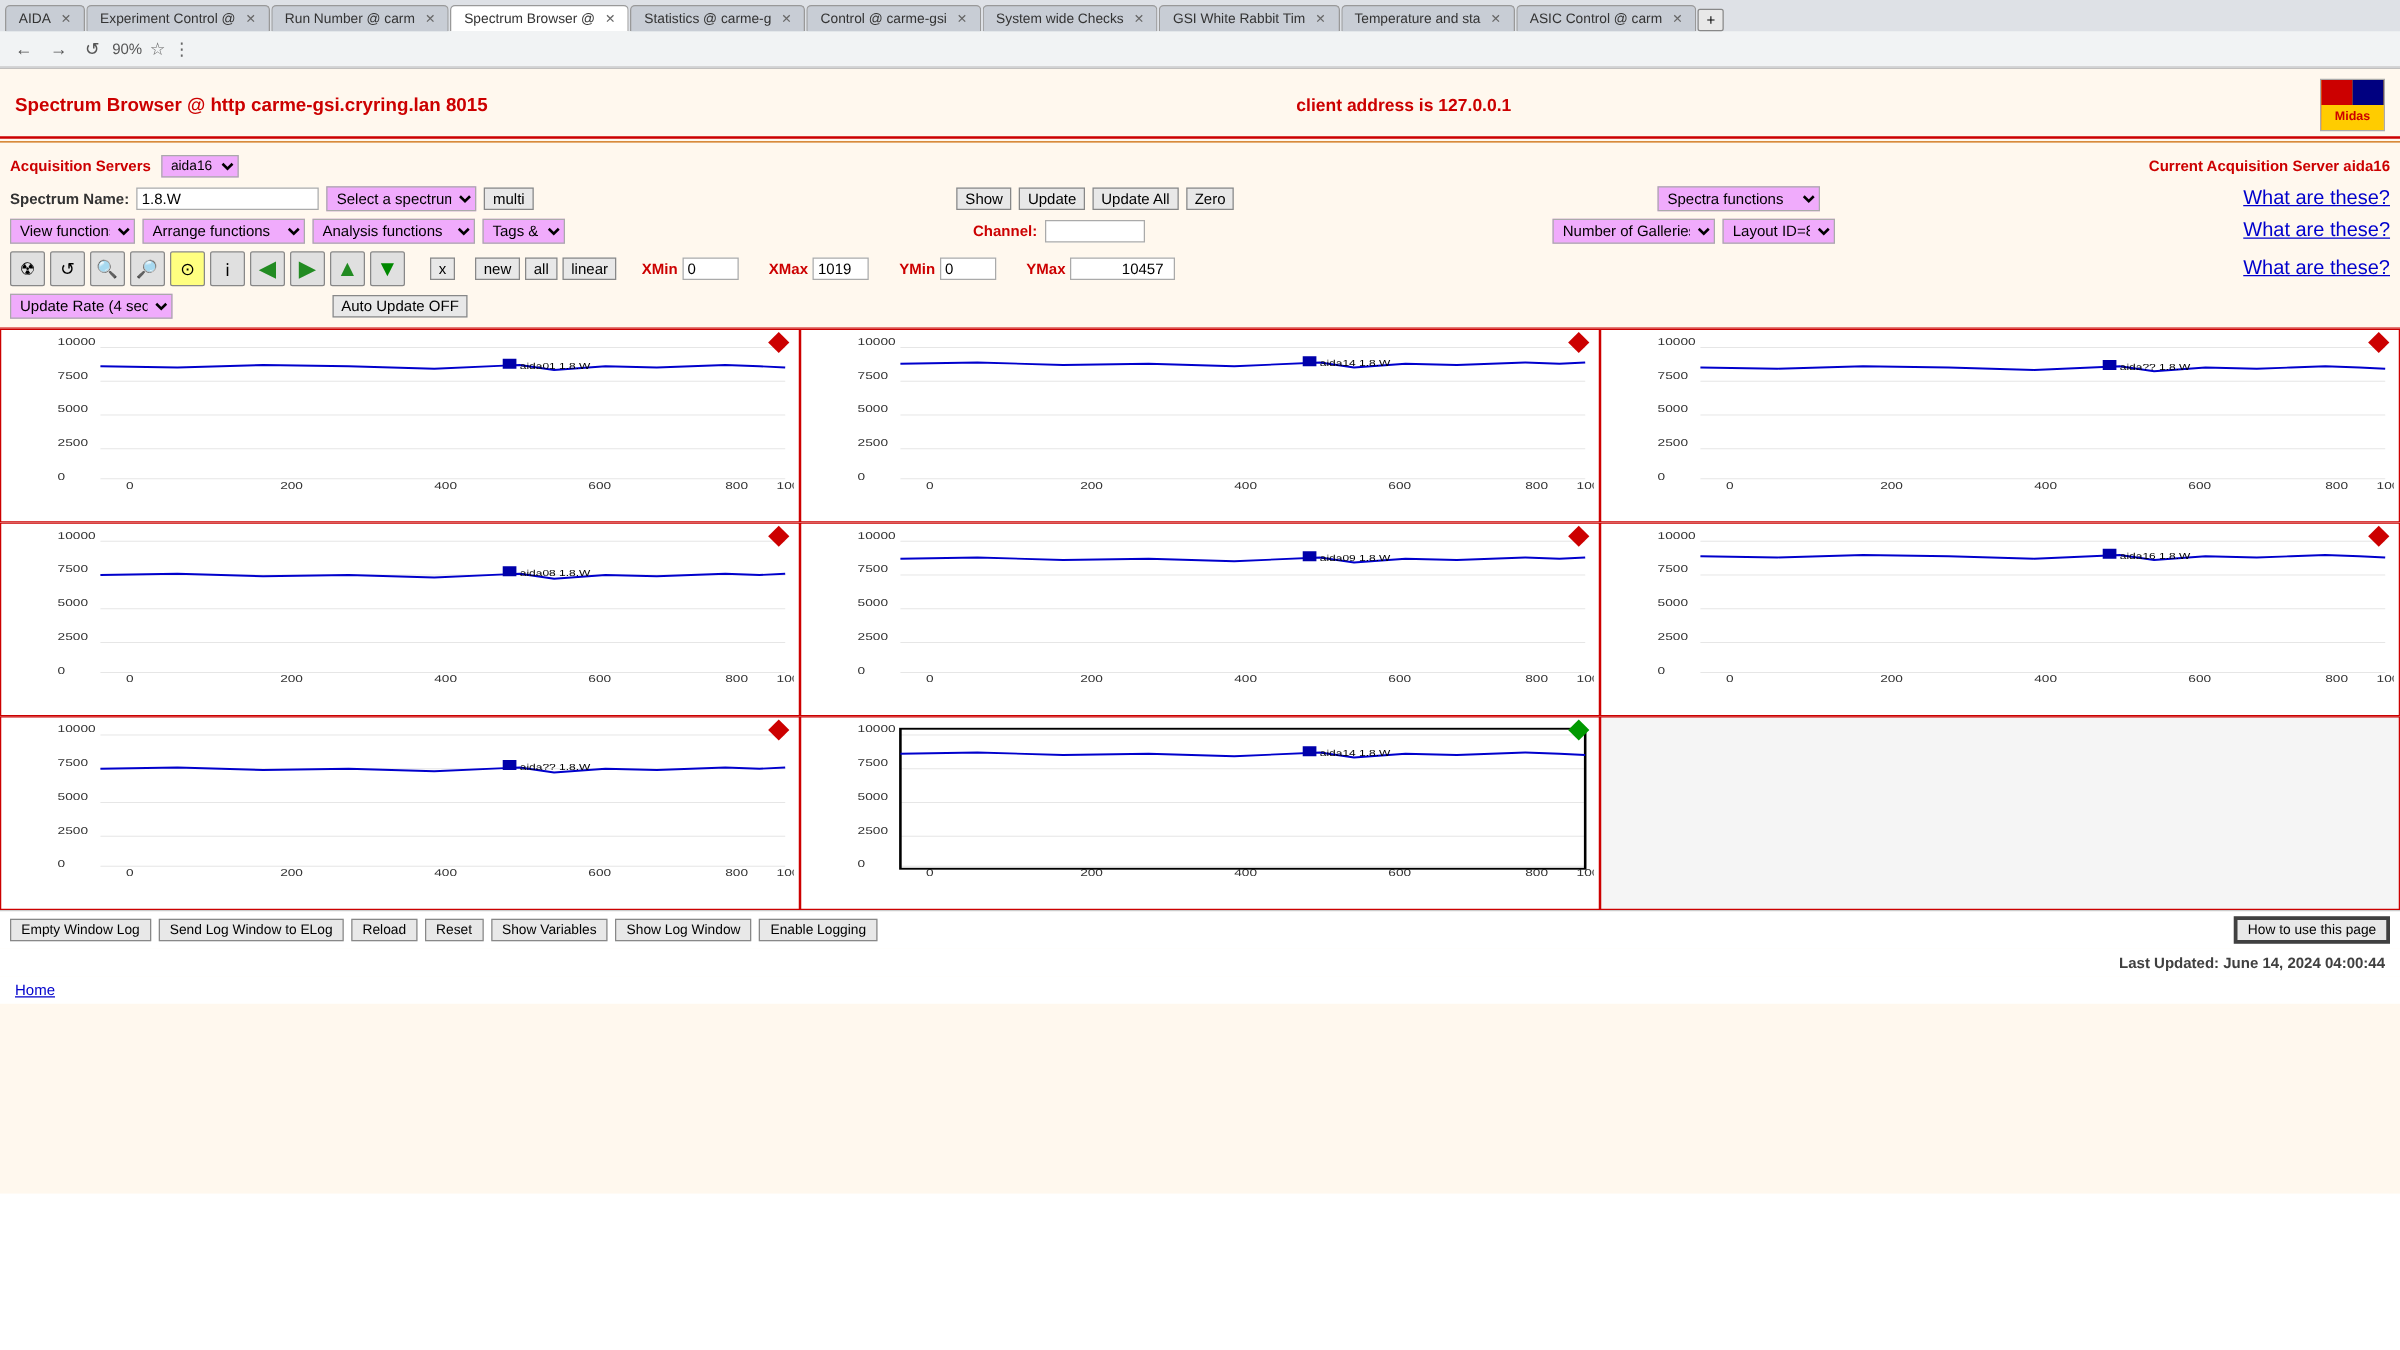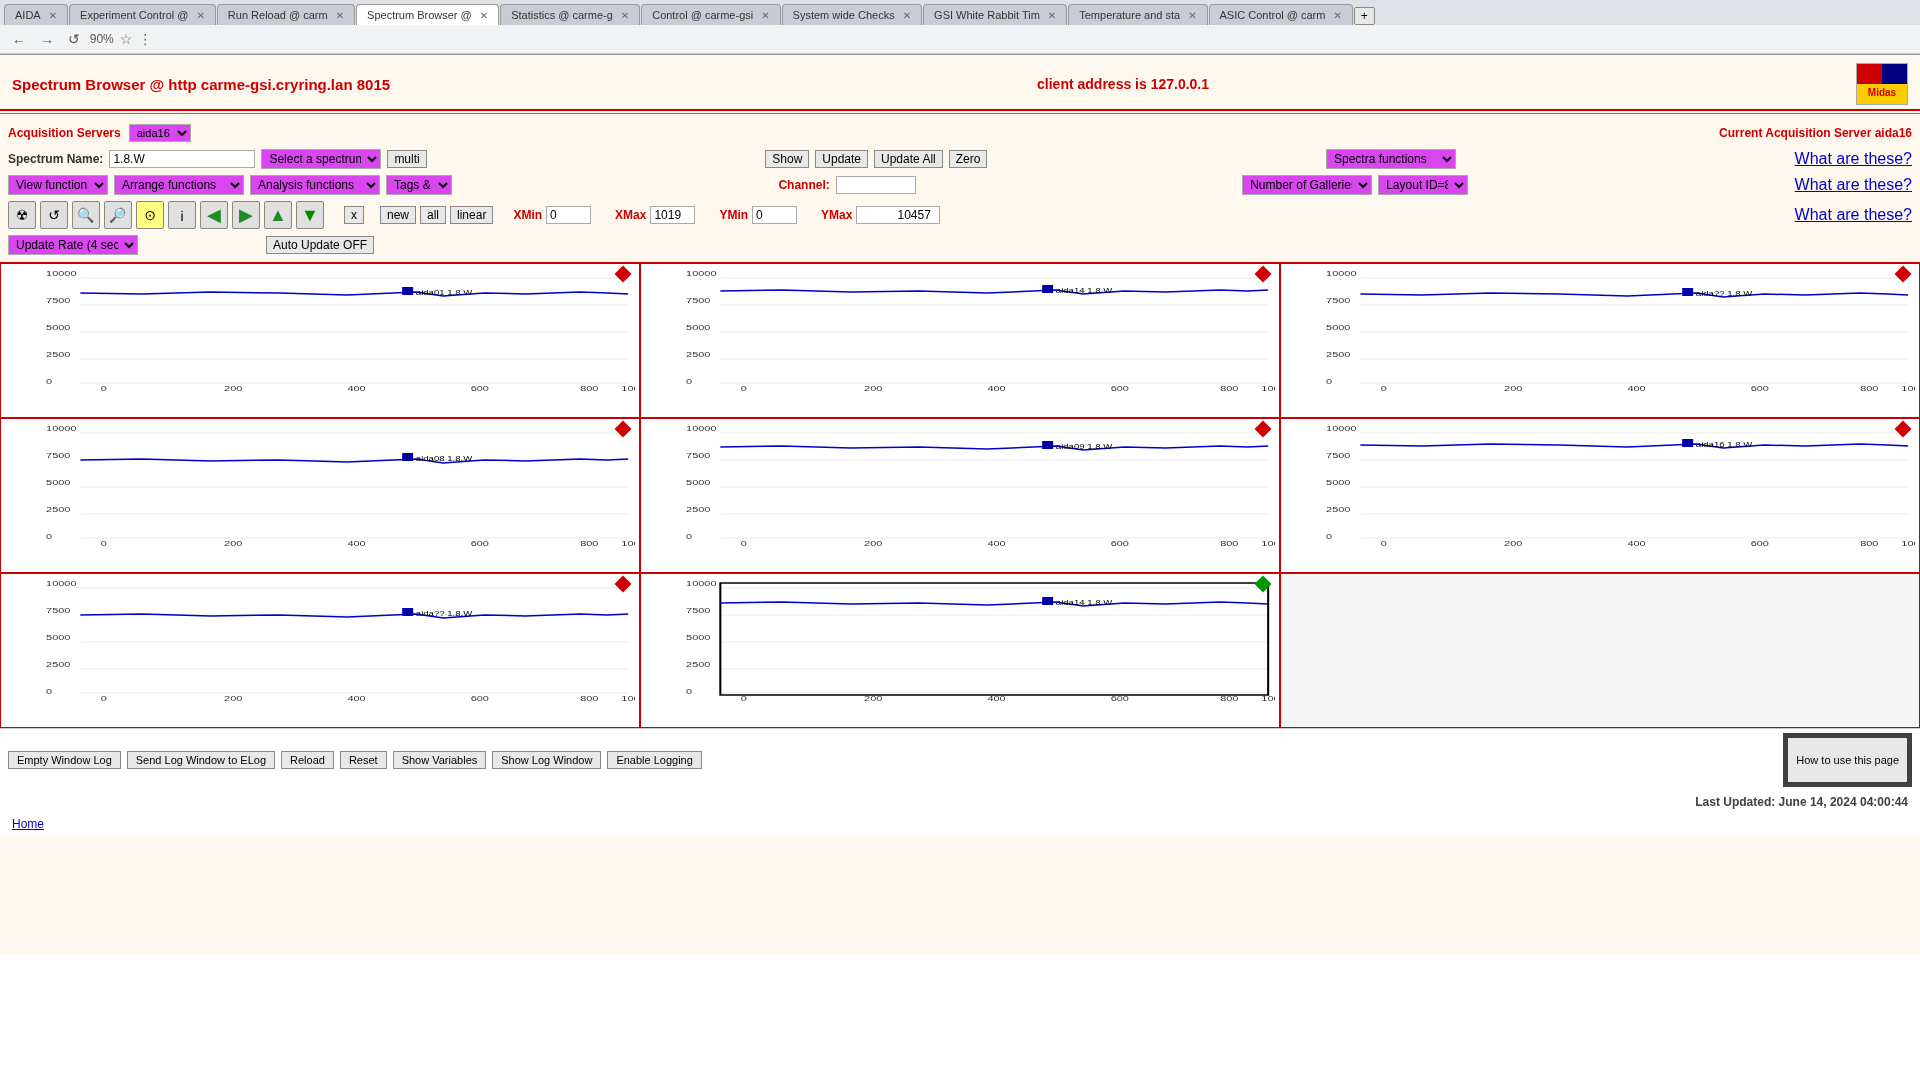--- a/index.html
+++ b/index.html
@@ -26,21 +26,21 @@
     
     .toolbar-area { background: #fff8ee; padding: 4px 8px; }
     .acq-row { display: flex; align-items: center; justify-content: space-between; padding: 4px 0; }
     .acq-left { display: flex; align-items: center; gap: 8px; }
     .acq-label { color: #cc0000; font-weight: bold; font-size: 12px; }
     .acq-right { color: #cc0000; font-weight: bold; font-size: 12px; }
 
     .row1 { display: flex; align-items: center; gap: 6px; padding: 3px 0; flex-wrap: wrap; }
     .lbl { font-size: 12px; font-weight: bold; color: #333; }
     input[type="text"] { padding: 1px 3px; font-size: 12px; border: 1px solid #aaa; background: #fff; }
-    select { padding: 1px 3px; font-size: 12px; border: 1px solid #aaa; background: #d946ef; cursor: pointer; }
+    select { padding: 1px 3px; font-size: 12px; border: 1px solid #aaa; background: #f0abfc; cursor: pointer; }
     button.btn { padding: 1px 6px; font-size: 12px; border: 1px solid #888; background: #e8e8e8; cursor: pointer; }
 
     .row2 { display: flex; align-items: center; gap: 6px; padding: 3px 0; flex-wrap: wrap; }
     .xmin-lbl, .xmax-lbl, .ymin-lbl, .ymax-lbl { color: #cc0000; font-weight: bold; font-size: 12px; }
 
     .icon-row { display: flex; align-items: center; gap: 4px; padding: 3px 0; flex-wrap: wrap; }
     .icon-btn { width: 28px; height: 28px; border: 1px solid #888; background: #e0e0e0; cursor: pointer; display: flex; align-items: center; justify-content: center; font-size: 14px; border-radius: 2px; }
     .icon-btn.yellow-bg { background: #ffff80; }
     .icon-btn.arrow-left { color: #228b22; font-size: 18px; }
     .icon-btn.arrow-right { color: #228b22; font-size: 18px; }
@@ -60,21 +60,21 @@
     .diamond.red { background: #cc0000; }
     .diamond.green { background: #009900; }
 
     
     .chart-svg { width: 100%; height: 125px; }
 
     
     .footer-bar { display: flex; align-items: center; gap: 6px; padding: 4px 8px; border-top: 1px solid #ccc; background: #fff; flex-wrap: wrap; }
     .footer-bar button { padding: 2px 8px; font-size: 11px; border: 1px solid #888; background: #e8e8e8; cursor: pointer; }
     .footer-right { margin-left: auto; }
-    .footer-right button { padding: 16px 8px; font-size: 11px; border: 5px solid #404040; background: #e8e8e8; cursor: pointer; }
+    .footer-right button { padding: 2px 8px; font-size: 11px; border: 3px solid #404040; background: #e8e8e8; cursor: pointer; }
 
     .last-updated { text-align: right; padding: 4px 12px; color: #404040; font-weight: bold; font-size: 12px; background: #fff; }
     .home-link { padding: 4px 12px; background: #fff; }
     .home-link a { color: #0000cc; font-size: 12px; text-decoration: underline; }
 
     .divider { border: none; border-top: 1px solid #cc6600; margin: 2px 0; }
 
     .what-these { font-size: 16px; color: #0000cc; text-decoration: underline; cursor: pointer; white-space: nowrap; }
     .chart-axis-label { font-size: 8px; fill: #333; }
 
@@ -88,21 +88,21 @@
   <div class="tab-bar">
     <div class="tab">
       <span>AIDA</span>
       <span class="tab-close">✕</span>
     </div>
     <div class="tab">
       <span>Experiment Control @</span>
       <span class="tab-close">✕</span>
     </div>
     <div class="tab">
-      <span>Run Reload @ carm</span>
+      <span>Run Number @ carm</span>
       <span class="tab-close">✕</span>
     </div>
     <div class="tab active">
       <span>Spectrum Browser @</span>
       <span class="tab-close">✕</span>
     </div>
     <div class="tab">
       <span>Statistics @ carme-g</span>
       <span class="tab-close">✕</span>
     </div>

